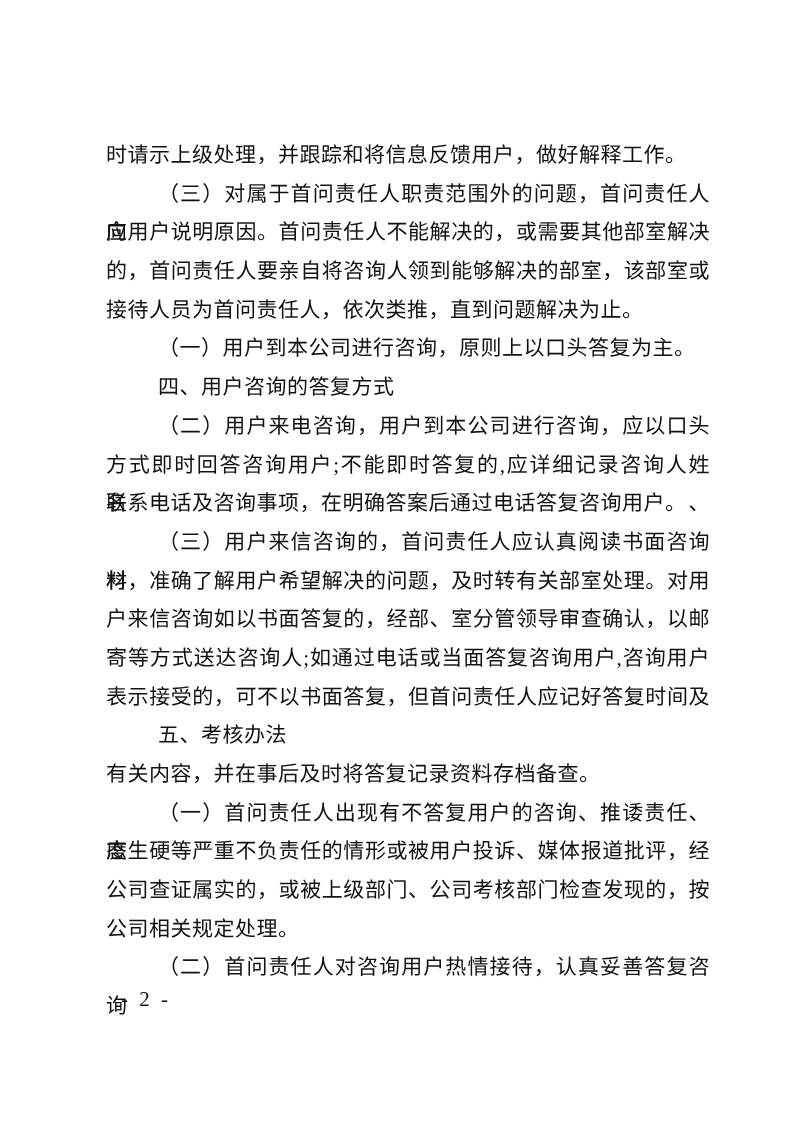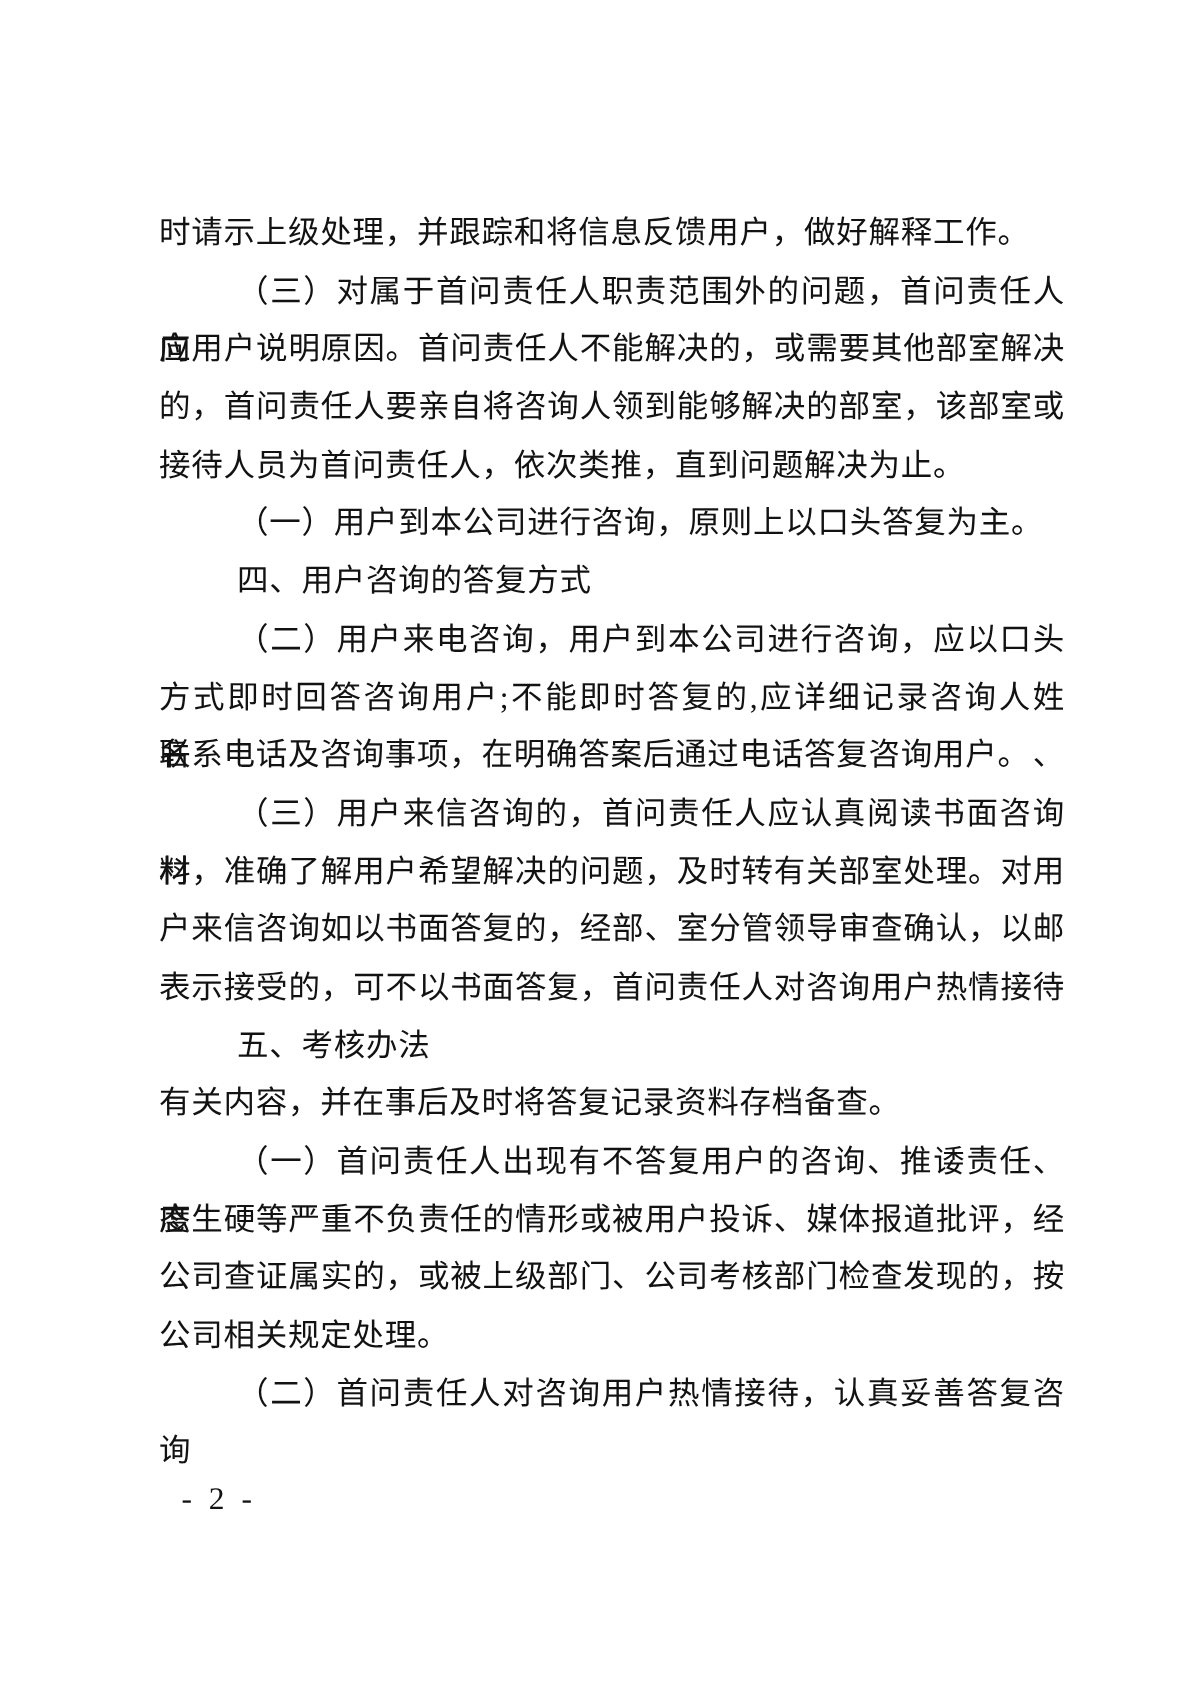--- a/index.html
+++ b/index.html
@@ -65,21 +65,22 @@
     <div class="ln just">的，首问责任人要亲自将咨询人领到能够解决的部室，该部室或</div>
     <div class="ln">接待人员为首问责任人，依次类推，直到问题解决为止。</div>
     <div class="ln ind">（一）用户到本公司进行咨询，原则上以口头答复为主。</div>
     <div class="ln ind">四、用户咨询的答复方式</div>
     <div class="ln just ind">（二）用户来电咨询，用户到本公司进行咨询，应以口头</div>
     <div class="ln just">方式即时回答咨询用户;不能即时答复的,应详细记录咨询人姓名、</div>
     <div class="ln">联系电话及咨询事项，在明确答案后通过电话答复咨询用户。</div>
     <div class="ln just ind">（三）用户来信咨询的，首问责任人应认真阅读书面咨询材</div>
     <div class="ln just">料，准确了解用户希望解决的问题，及时转有关部室处理。对用</div>
     <div class="ln just">户来信咨询如以书面答复的，经部、室分管领导审查确认，以邮</div>
-    <div class="ln just">表示接受的，可不以书面答复，首问责任人对咨询用户热情接待</div>
+    <div class="ln just">寄等方式送达咨询人;如通过电话或当面答复咨询用户,咨询用户</div>
+    <div class="ln just">表示接受的，可不以书面答复，但首问责任人应记好答复时间及</div>
     <div class="ln ind">五、考核办法</div>
     <div class="ln">有关内容，并在事后及时将答复记录资料存档备查。</div>
     <div class="ln just ind">（一）首问责任人出现有不答复用户的咨询、推诿责任、态</div>
     <div class="ln just">度生硬等严重不负责任的情形或被用户投诉、媒体报道批评，经</div>
     <div class="ln just">公司查证属实的，或被上级部门、公司考核部门检查发现的，按</div>
     <div class="ln">公司相关规定处理。</div>
     <div class="ln just ind">（二）首问责任人对咨询用户热情接待，认真妥善答复咨询</div>
   </div>
 
   <div class="pagenum">- 2 -</div>

